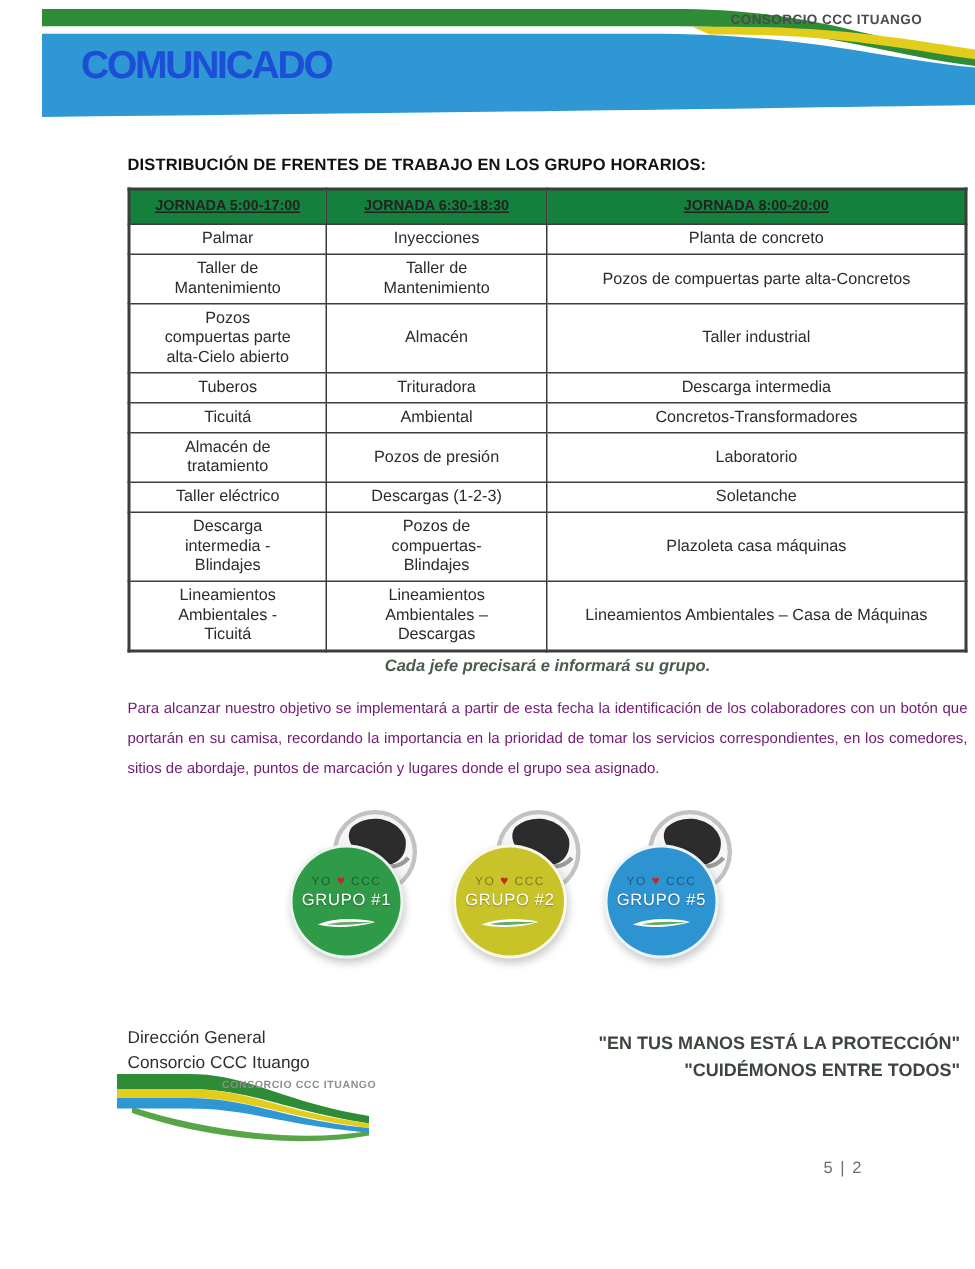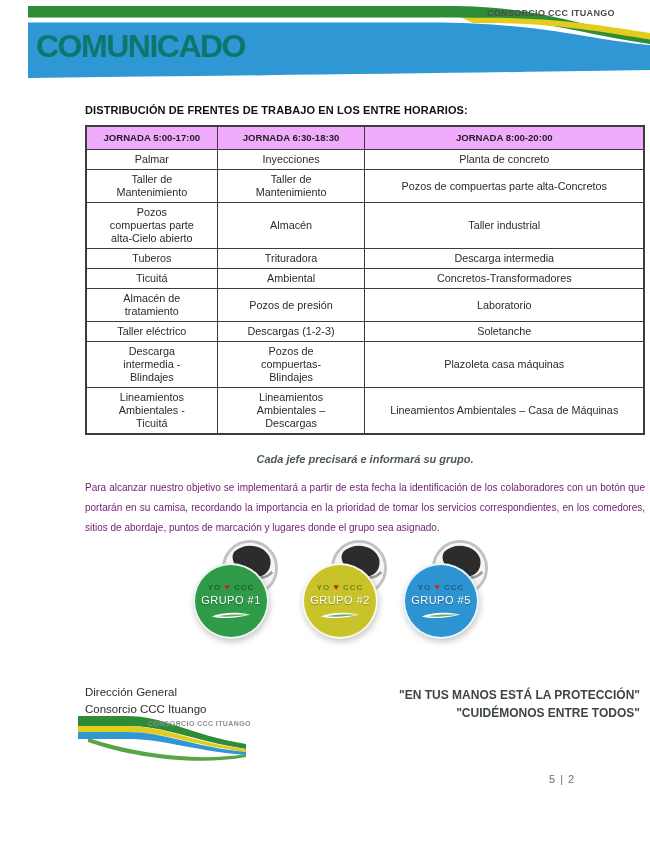--- a/index.html
+++ b/index.html
@@ -11,67 +11,67 @@
     margin: 0 auto;
     background: #ffffff;
     font-family: "Liberation Sans", "DejaVu Sans", sans-serif;
     color: #1f1f1f;
     overflow: hidden;
   }
   
   .banner { position: absolute; top: 0; left: 0; width: 650px; height: 95px; }
   .banner svg { display: block; }
   .comunicado-title {
-    position: absolute; left: 36px; top: 28px;
-    font-size: 32px; font-weight: bold; letter-spacing: -1.5px;
-    color: #0f766e;
+    position: absolute; left: 54px; top: 28px;
+    font-size: 26px; font-weight: bold; letter-spacing: -1.5px;
+    color: #1d4ed8;
   }
   .brand-text {
     position: absolute; left: 487px; top: 8px;
     font-size: 9px; font-weight: bold; color: #4b4b4b; letter-spacing: 0.3px;
   }
   
   .content { position: absolute; left: 85px; top: 104px; width: 560px; }
   .section-heading { font-size: 11px; font-weight: bold; color: #111; letter-spacing: 0.1px; }
   table.schedule {
     width: 100%; margin-top: 9px;
     border-collapse: collapse;
     border: 2px solid #3c3c3c;
   }
   table.schedule th, table.schedule td {
     border: 1px solid #3c3c3c;
     text-align: center; vertical-align: middle;
   }
   table.schedule th {
-    background: #f0abfc;
-    font-size: 9.6px; line-height: 12px; padding: 5px 3px; color: #222;
+    background: #15803d;
+    font-size: 9.6px; line-height: 12px; padding: 5px 3px; color: #222; text-decoration: underline;
   }
   table.schedule td {
     font-size: 10.8px; line-height: 13px; padding: 3px 22px; color: #2b2b2b;
   }
   col.c1 { width: 23.5%; } col.c2 { width: 26.5%; } col.c3 { width: 50%; }
   .table-caption {
-    margin-top: 18px; text-align: center;
+    margin-top: 3px; text-align: center;
     font-size: 11px; font-weight: bold; font-style: italic; color: #4c5a4e;
   }
   .body-paragraph {
     margin-top: 13px;
     font-size: 10px; line-height: 20px; text-align: justify; color: #701a75;
   }
   
   .badge-wrap { position: absolute; width: 92px; height: 102px; }
   .badge-wrap .pin { position: absolute; left: 28px; top: 0; }
   .badge-face {
     position: absolute; left: 0; top: 24px;
     width: 76px; height: 76px; border-radius: 50%;
     border: 2px solid rgba(255,255,255,0.9);
     box-shadow: 1px 3px 6px rgba(0,0,0,0.22);
     display: flex; flex-direction: column; align-items: center; justify-content: center;
   }
-  .badge-love { font-size: 8px; font-weight: bold; letter-spacing: 1px; color: rgba(0,0,0,0.38); }
+  .badge-love { font-size: 8px; font-weight: normal; letter-spacing: 1px; color: rgba(0,0,0,0.38); }
   .badge-love .heart { color: #c62828; font-size: 9px; }
   .badge-label {
     margin-top: 2px; font-size: 11px; font-weight: normal; color: #ffffff;
     text-shadow: 0 1px 1px rgba(0,0,0,0.35); letter-spacing: 0.5px;
   }
   .badge-swoosh { margin-top: 4px; }
   
   .footer-signature { position: absolute; left: 85px; top: 684px; font-size: 11.5px; line-height: 17px; color: #2f2f2f; }
   .footer-logo { position: absolute; left: 78px; top: 714px; width: 200px; height: 50px; }
   .footer-logo-text { position: absolute; left: 70px; top: 6px; font-size: 7px; font-weight: bold; color: #8d8d8d; letter-spacing: 0.4px; }
@@ -87,21 +87,21 @@
     <svg width="650" height="95" viewBox="0 0 650 95">
       <path d="M28,6 L448,6 C545,6 582,28 650,37 L650,44 C582,35 545,17.5 448,17.5 L28,17.5 Z" fill="#2f8c36"></path>
       <path d="M462,18 C555,16 608,27 650,33 L650,39.5 C608,33.5 555,22 473,23 Z" fill="#e3cd1c"></path>
       <path d="M28,22.5 L430,22.5 C540,22.5 585,39 650,45 L650,70 C500,72.5 250,75.5 28,78 Z" fill="#2e97d4"></path>
     </svg>
     <div class="comunicado-title">COMUNICADO</div>
     <div class="brand-text">CONSORCIO CCC ITUANGO</div>
   </div>
 
   <div class="content">
-    <div class="section-heading">DISTRIBUCIÓN DE FRENTES DE TRABAJO EN LOS ENTRE HORARIOS:</div>
+    <div class="section-heading">DISTRIBUCIÓN DE FRENTES DE TRABAJO EN LOS GRUPO HORARIOS:</div>
 
     <table class="schedule">
       <colgroup>
           <col class="c1">
           <col class="c2">
           <col class="c3">
         </colgroup>
       <thead>
         <tr>
           <th>JORNADA 5:00-17:00</th>

